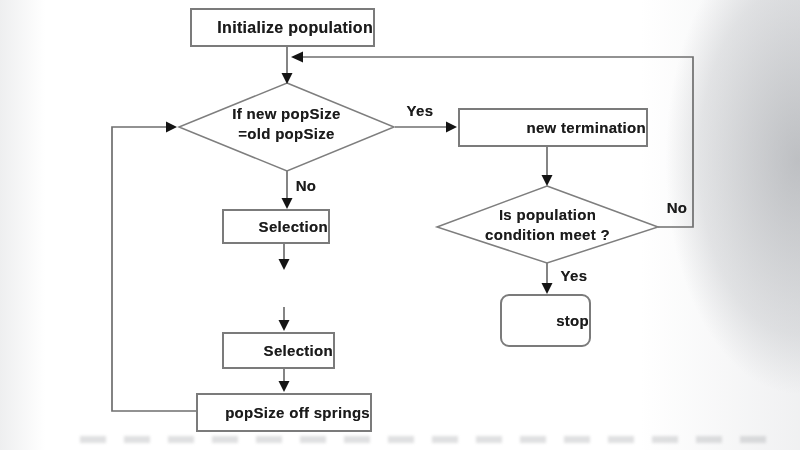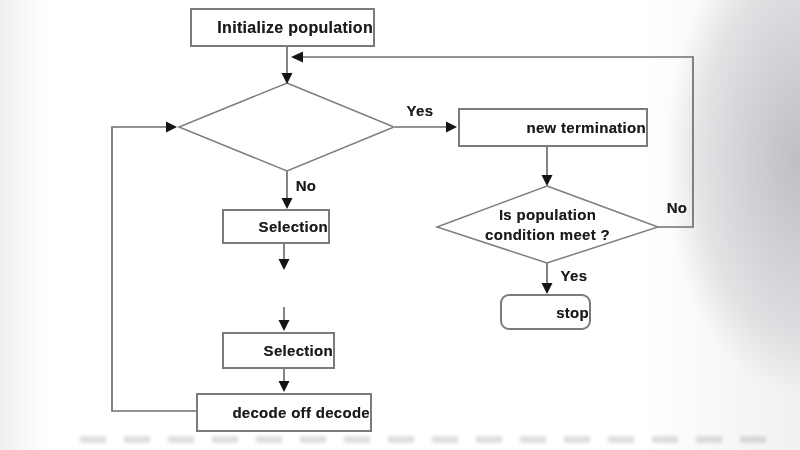--- a/index.html
+++ b/index.html
@@ -126,27 +126,31 @@
   <div class="node" style="left:222px;top:209px;width:108px;height:35px">
     <span>Selection</span>
   </div>
 
 
   <div class="node" style="left:222px;top:332px;width:113px;height:37px">
     <span>Selection</span>
   </div>
 
   <div class="node" style="left:196px;top:393px;width:176px;height:39px">
-    <span>decode off decode</span>
+    <span>popSize off springs</span>
   </div>
 
-  <div class="node rounded" style="left:500px;top:294px;width:91px;height:36px">
+  <div class="node rounded" style="left:500px;top:294px;width:91px;height:53px">
     <span>stop</span>
   </div>
 
+  <div class="dlabel" style="left:196px;top:104px;width:181px">
+    <div>If new popSize</div>
+    <div>=old popSize</div>
+  </div>
 
   <div class="dlabel" style="left:457px;top:205px;width:181px">
     <div>Is population</div>
     <div>condition meet ?</div>
   </div>
 
   <div class="elabel" style="left:400px;top:102px;width:40px">Yes</div>
 
   <div class="elabel" style="left:290px;top:177px;width:32px">No</div>
 

